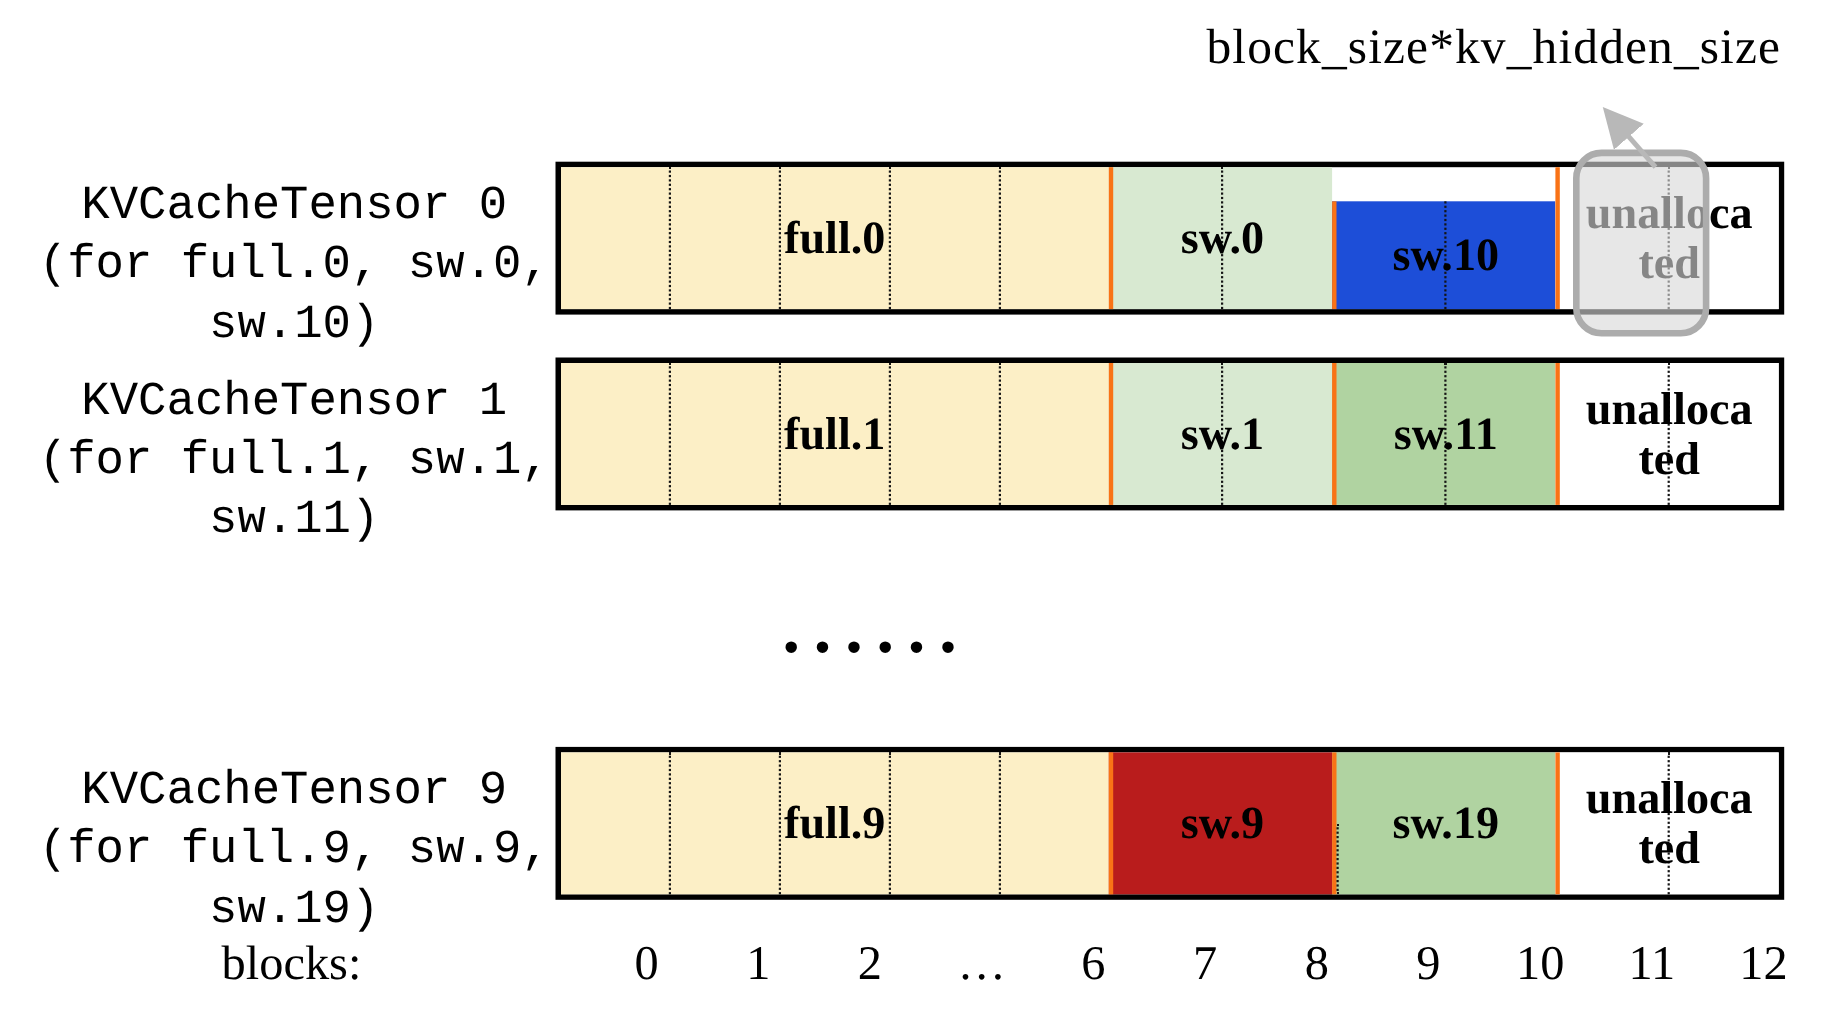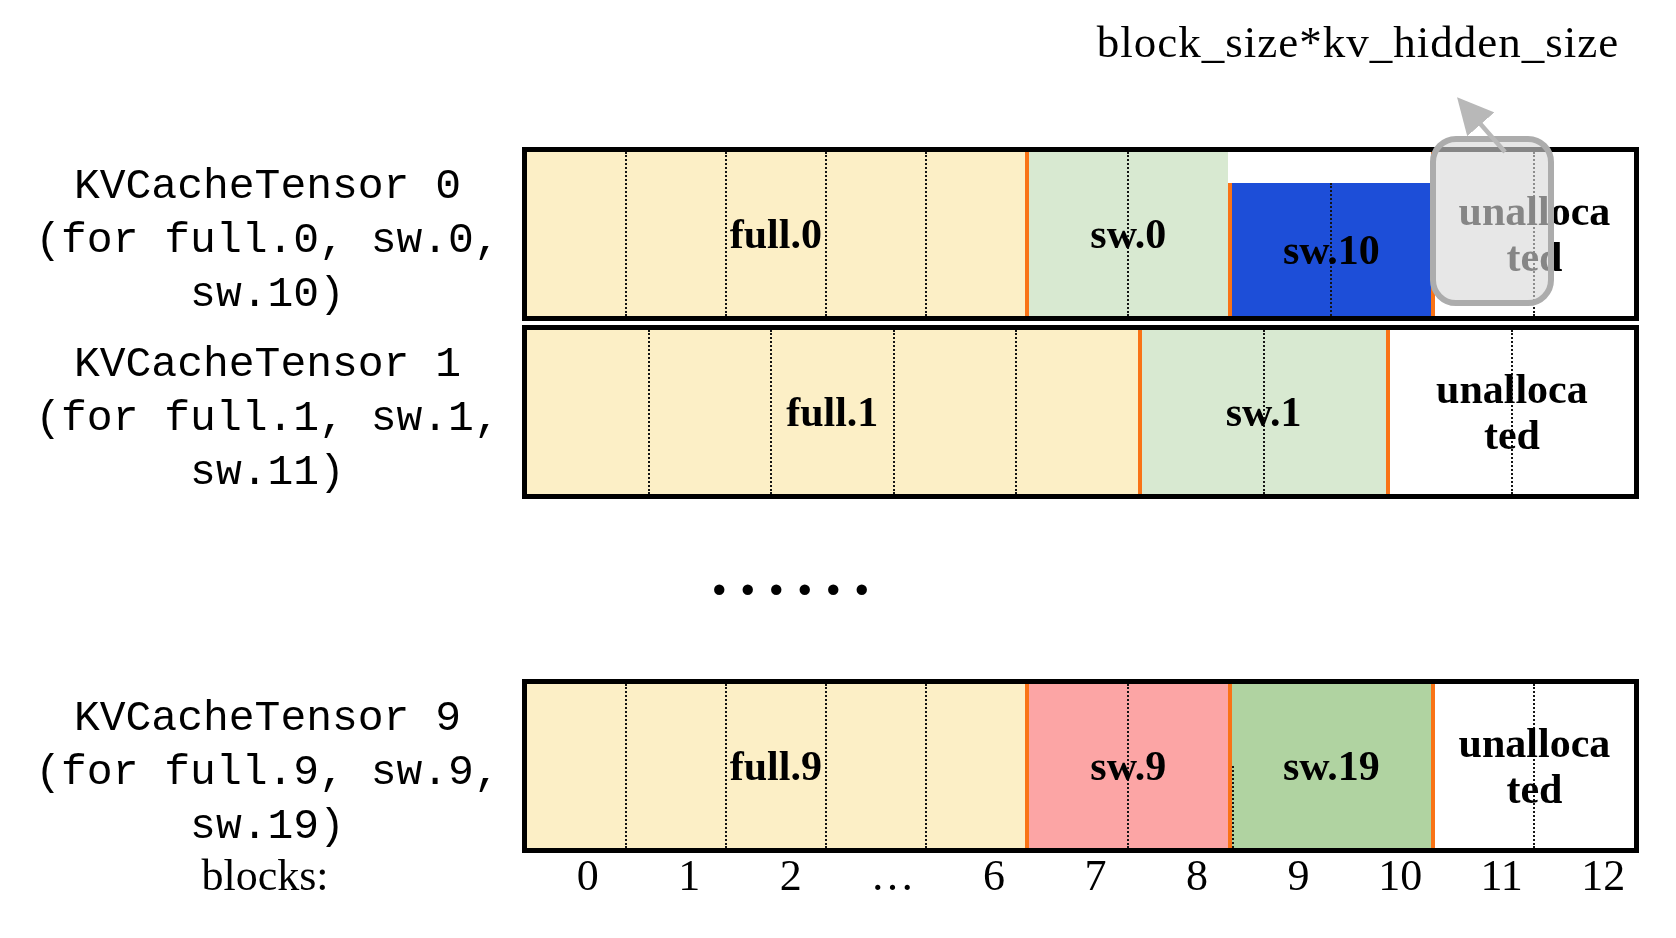--- a/index.html
+++ b/index.html
@@ -12,21 +12,21 @@
     position:absolute;left:1058px;top:16px;width:600px;
     font-size:45px;text-align:center;white-space:nowrap;letter-spacing:1px;
   }
   .arrow-layer{position:absolute;left:0;top:0;pointer-events:none;z-index:6;}
   
   .row-label{
     position:absolute;left:15px;width:505px;text-align:center;
     font-size:43px;line-height:54px;font-family:Liberation Mono, monospace;
   }
   .bar{
-    position:absolute;left:522px;width:1117px;height:174px;
+    position:absolute;left:505px;width:1117px;height:139px;
     border:5px solid #000;box-sizing:border-box;
     display:flex;z-index:1;
   }
   .seg{position:relative;display:flex;box-sizing:border-box;border-left:4px solid #f97316;}
   .seg:first-child{border-left:none;}
   .seg-full{flex:5 1 0;}
   .seg-2{flex:2 1 0;}
   .cell{flex:1 1 0;box-sizing:border-box;}
   .cell + .cell{border-left:2px dotted #141414;}
   .seg-label{
@@ -104,20 +104,25 @@
       <div class="cell"></div>
       <div class="cell"></div>
       <div class="cell"></div>
     <span class="seg-label">full.1</span>
   </div>
   <div class="seg seg-2" style="background: rgb(216, 233, 209);">
     <div class="cell"></div>
       <div class="cell"></div>
     <span class="seg-label">sw.1</span>
   </div>
+  <div class="seg seg-2" style="background: rgb(176, 211, 161);">
+    <div class="cell"></div>
+      <div class="cell"></div>
+    <span class="seg-label">sw.11</span>
+  </div>
   <div class="seg seg-2" style="background: rgb(255, 255, 255);">
     <div class="cell"></div>
       <div class="cell"></div>
     <span class="seg-label">unalloca
 ted</span>
   </div>
 </div>
 
 <div class="mid-ellipsis">......</div>
 
@@ -127,21 +132,21 @@
 </div>
 <div class="bar" style="top:679px">
   <div class="seg seg-full" style="background: rgb(252, 239, 198);">
     <div class="cell"></div>
       <div class="cell"></div>
       <div class="cell"></div>
       <div class="cell"></div>
       <div class="cell"></div>
     <span class="seg-label">full.9</span>
   </div>
-  <div class="seg seg-2" style="background: #fca5a5;">
+  <div class="seg seg-2" style="background: #b91c1c; align-items: center;">
     <div class="cell"></div>
       <div class="cell"></div>
     <span class="seg-label">sw.9</span>
   </div>
   <div class="seg seg-2" style="background: rgb(176, 211, 161); flex-direction: column;">
     <div class="cell"></div>
       <div class="cell"></div>
     <span class="seg-label">sw.19</span>
   </div>
   <div class="seg seg-2" style="background: rgb(255, 255, 255);">

